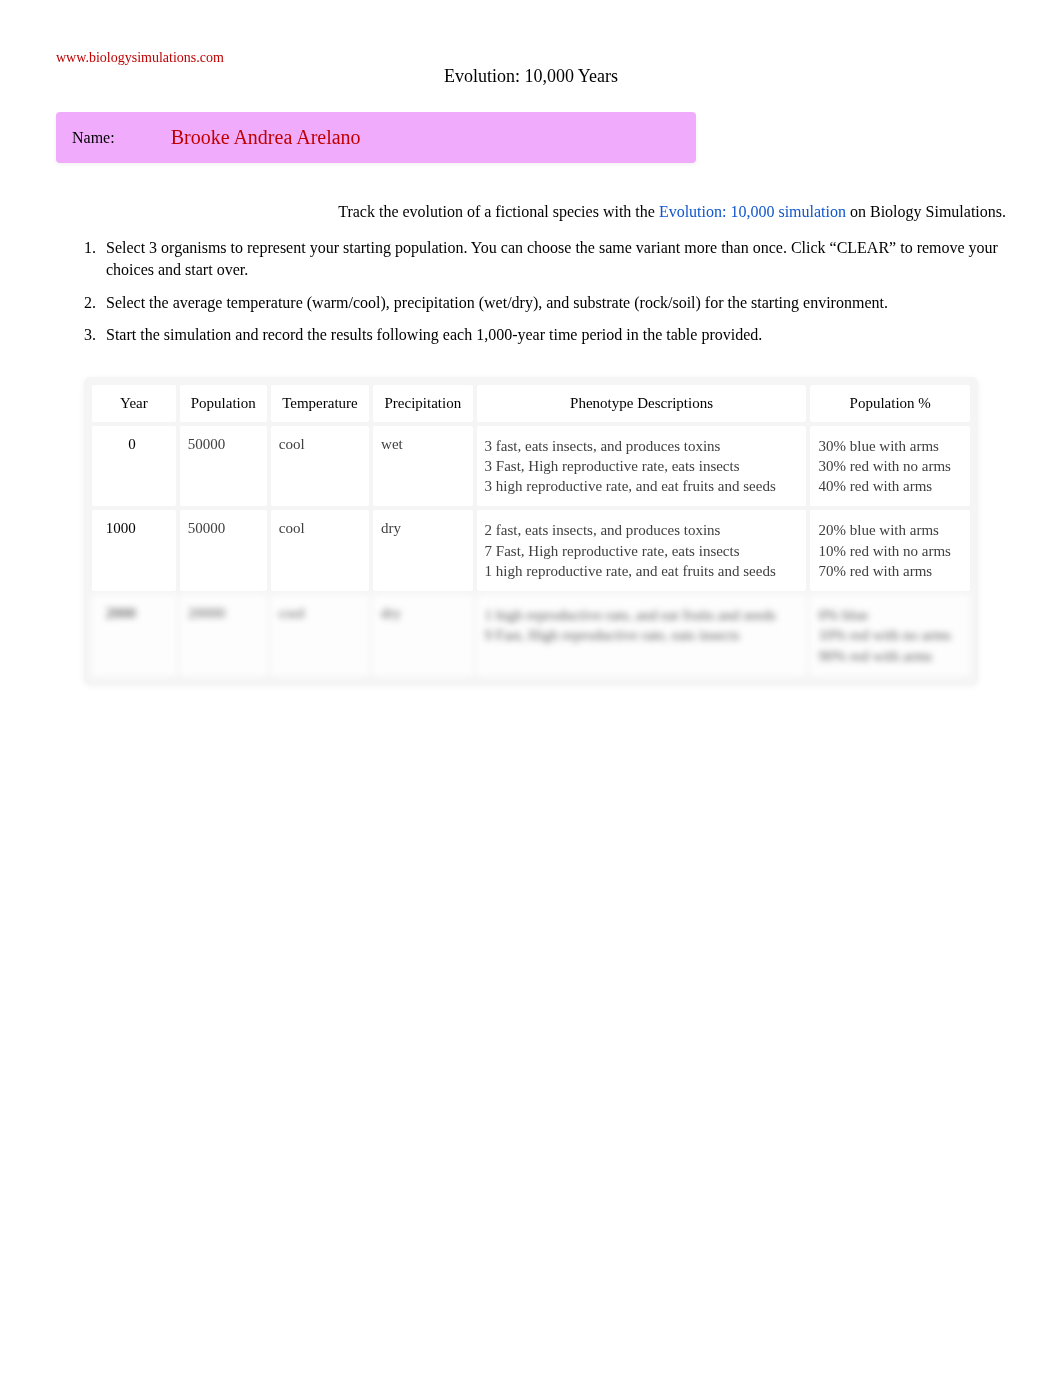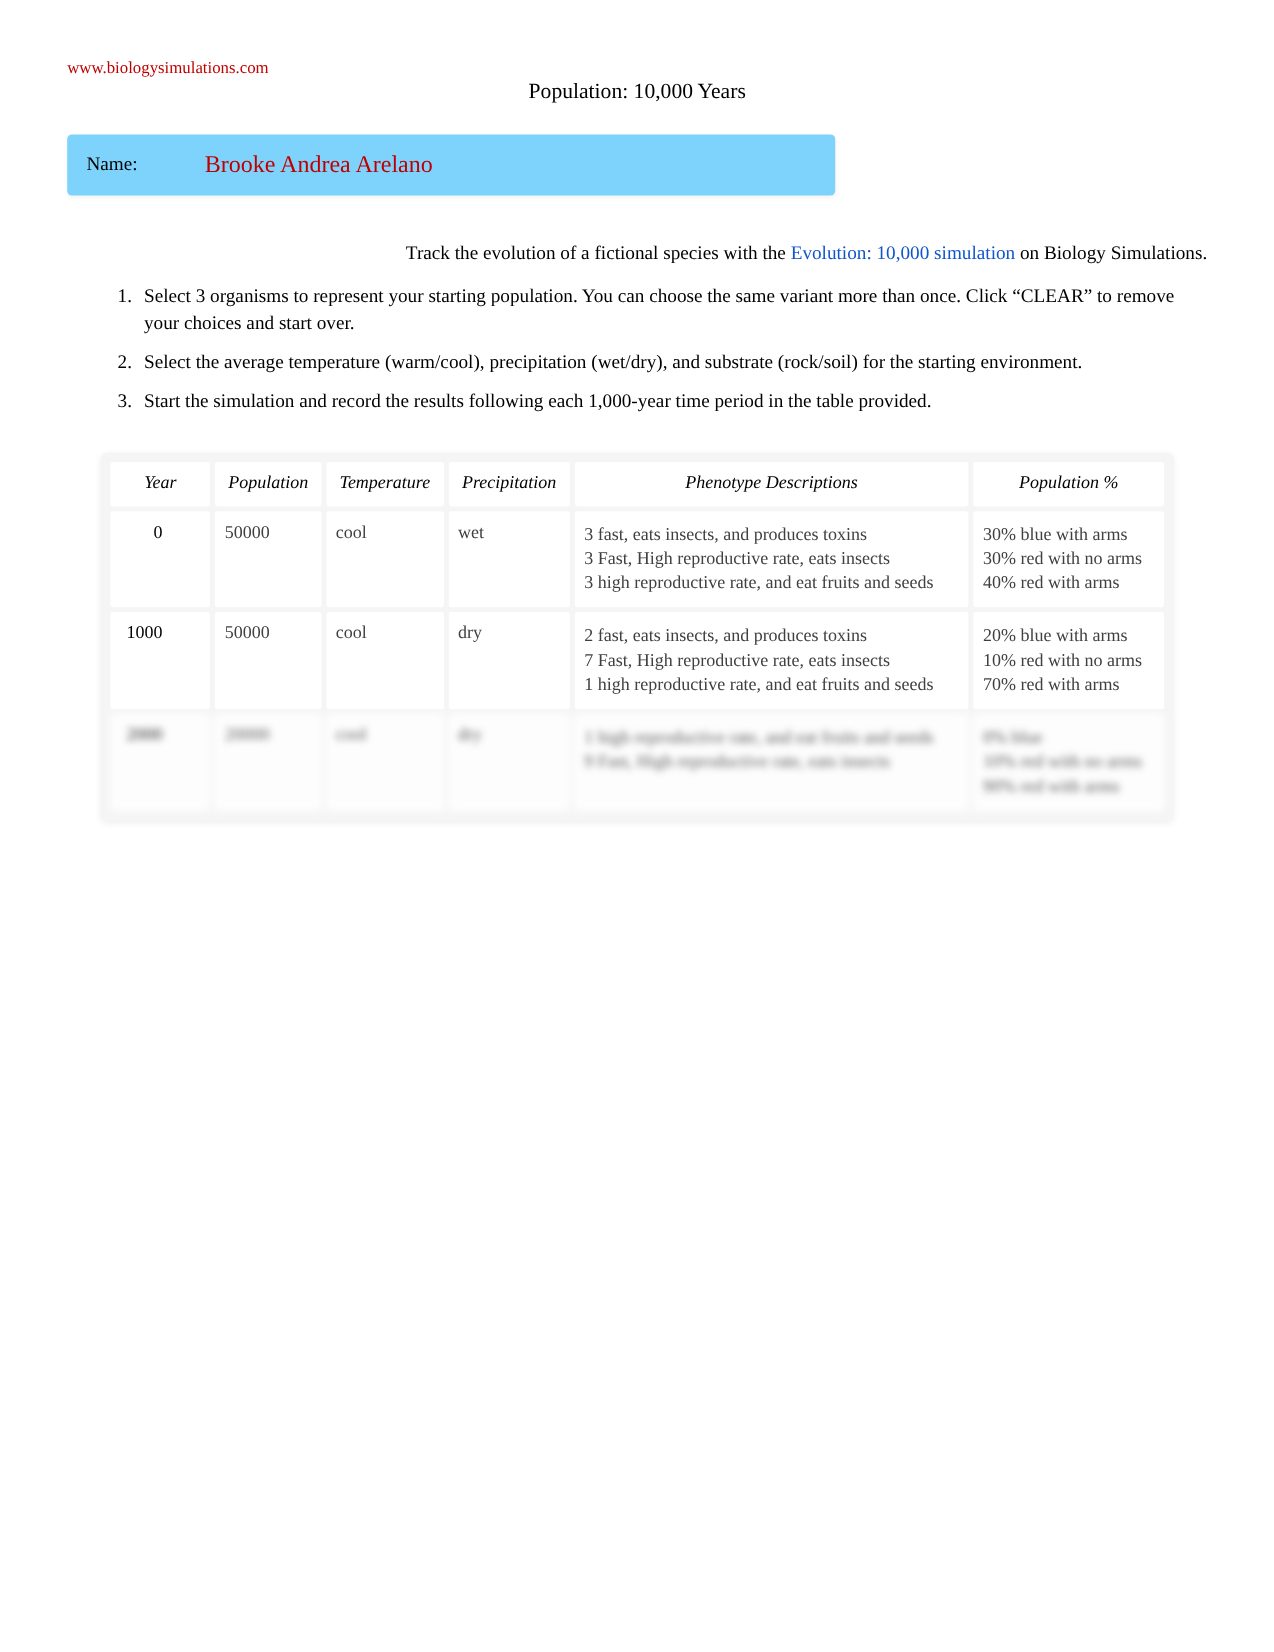--- a/index.html
+++ b/index.html
@@ -20,21 +20,21 @@
       text-decoration: none;
       display: block;
     }
     .title {
       text-align: center;
       font-size: 18px;
       font-weight: normal;
       margin-bottom: 25px;
     }
     .name-box {
-      background: #7dd3fc;
+      background: #f0abfc;
       border-radius: 4px;
       padding: 14px 16px;
       width: 640px;
       margin-bottom: 40px;
       box-shadow: 0 2px 4px rgba(0,0,0,0.05);
       display: flex;
       align-items: center;
     }
     .name-label {
       font-size: 16px;
@@ -48,21 +48,21 @@
     .intro-text {
       font-size: 16px;
       margin-bottom: 16px;
       text-align: right;
     }
     .sim-link {
       color: #1155cc;
       text-decoration: none;
     }
     .instructions {
-      margin-left: 58px;
+      margin-left: 44px;
       margin-bottom: 30px;
     }
     .instructions li {
       font-size: 16px;
       margin-bottom: 10px;
       line-height: 1.4;
       padding-left: 6px;
     }
     .table-wrap {
       background: #f5f5f5;
@@ -81,21 +81,20 @@
       border-radius: 2px;
       padding: 10px 8px;
       vertical-align: top;
       font-size: 15px;
     }
     th {
       font-weight: normal;
       text-align: center;
       vertical-align: middle;
       color: #000;
-      font-style: italic;
     }
     td.year-cell {
       text-align: right;
       padding-right: 40px;
       color: #000;
     }
     td.data-cell {
       color: #404040;
       margin-left: 42px;
     }
@@ -106,21 +105,21 @@
     .blurred {
       filter: blur(3px);
       opacity: 0.85;
     }
   </style>
 </head>
 <body>
 
 <a class="header-link">www.biologysimulations.com</a>
 
-<h1 class="title">Population: 10,000 Years</h1>
+<h1 class="title">Evolution: 10,000 Years</h1>
 
 <div class="name-box">
   <span class="name-label">Name:</span>
   <span class="name-value">Brooke Andrea Arelano</span>
 </div>
 
 <p class="intro-text">
   <span>Track the evolution of a fictional species with the </span><a class="sim-link">Evolution: 10,000 simulation</a><span> on Biology Simulations.</span>
 </p>
 

